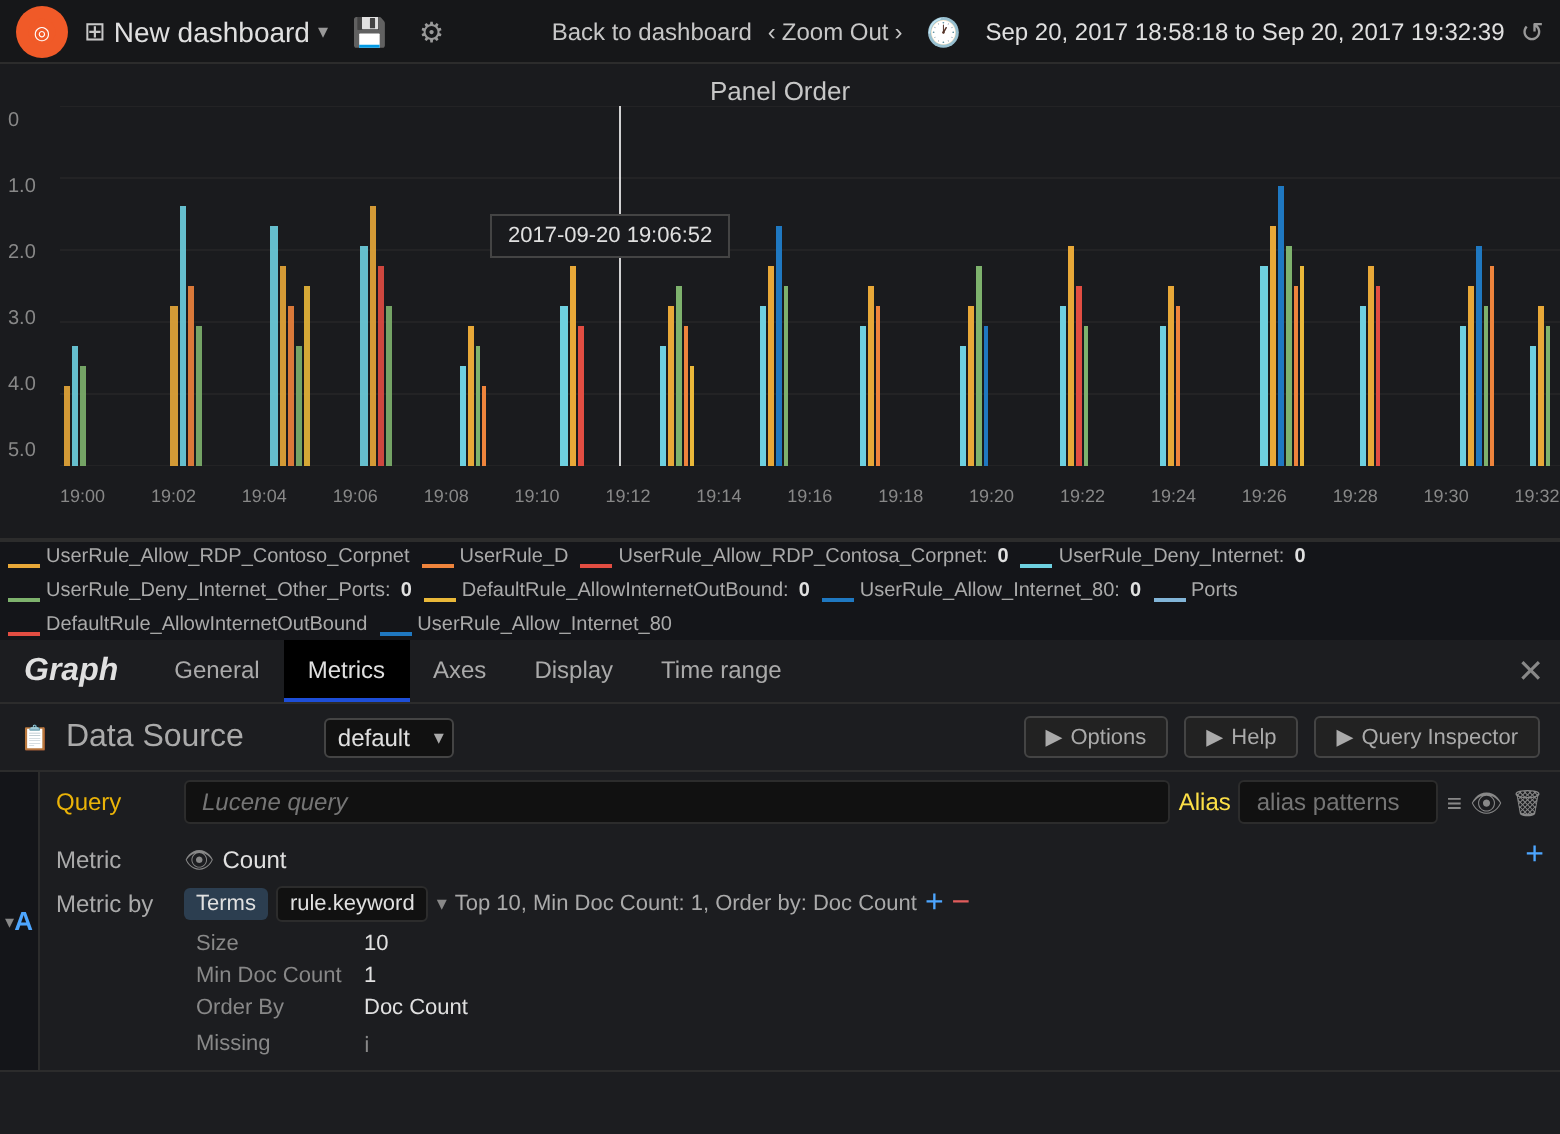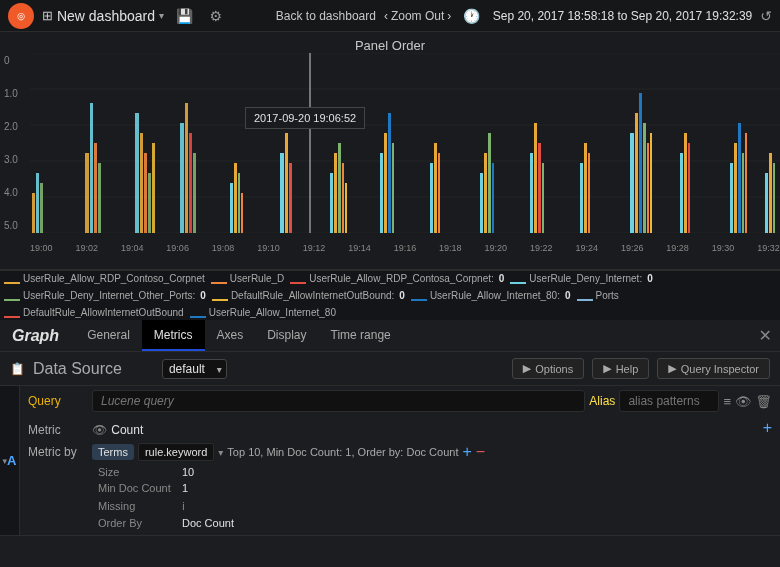--- a/index.html
+++ b/index.html
@@ -393,25 +393,25 @@
       <div class="sub-fields">
         <div class="sub-field-row">
           <span class="sub-field-label">Size</span>
           <span class="sub-field-value">10</span>
         </div>
         <div class="sub-field-row">
           <span class="sub-field-label">Min Doc Count</span>
           <span class="sub-field-value">1</span>
         </div>
         <div class="sub-field-row">
+          <span class="sub-field-label">Order By</span>
+          <span class="sub-field-value">Doc Count</span>
+        </div>
+        <div class="sub-field-row">
           <span class="sub-field-label">Missing</span>
           <span class="sub-field-info">ℹ</span>
         </div>
-        <div class="sub-field-row">
-          <span class="sub-field-label">Order By</span>
-          <span class="sub-field-value">Doc Count</span>
-        </div>
       </div>
 
     </div>
   </div>
 
 </div>
 
 </body></html>

